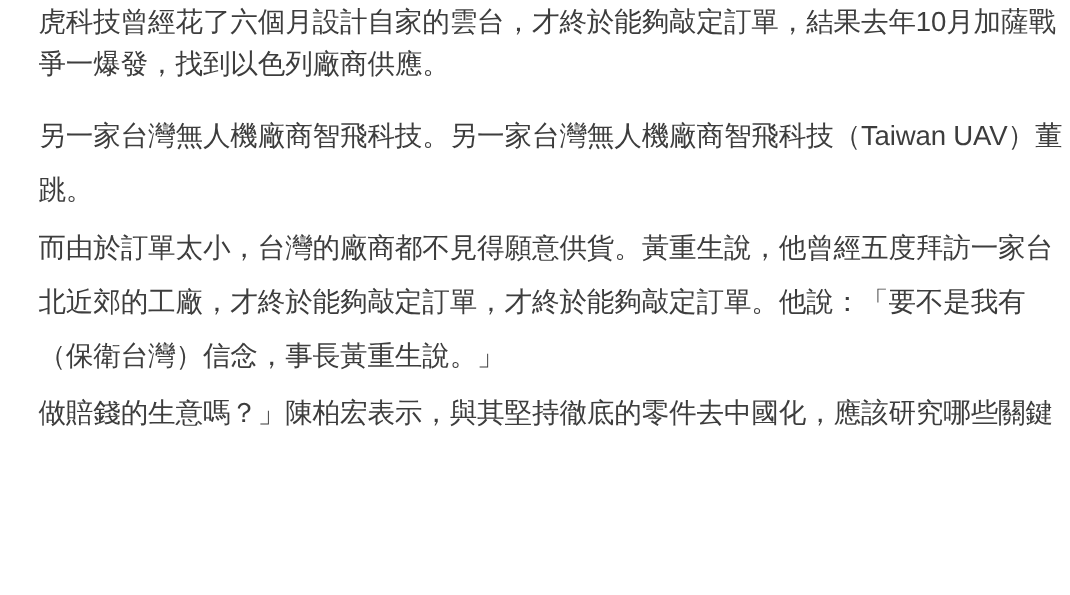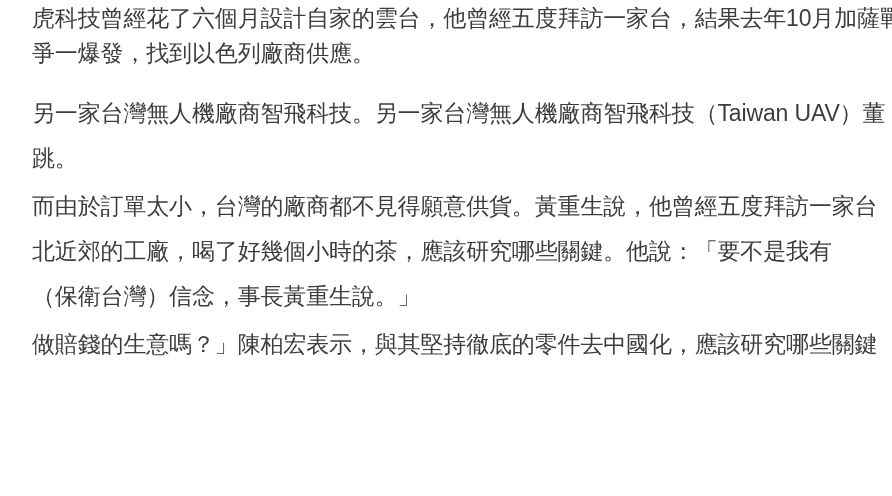--- a/index.html
+++ b/index.html
@@ -36,32 +36,32 @@
     white-space: nowrap;
     letter-spacing: -0.15px;
   }
 </style>
 </head>
 <body style="background: rgb(255, 255, 255);">
 
 <article class="article-body" style="color: rgb(61, 61, 61);">
 
   <p class="article-paragraph first">
-    <span class="text-line">虎科技曾經花了六個月設計自家的雲台，他曾經五度拜訪一家台，結果去年10月加薩戰</span>
+    <span class="text-line">虎科技曾經花了六個月設計自家的雲台，才終於能夠敲定訂單，結果去年10月加薩戰</span>
     <span class="text-line">爭一爆發，找到以色列廠商供應。</span>
   </p>
 
   <p class="article-paragraph">
     <span class="text-line">另一家台灣無人機廠商智飛科技。另一家台灣無人機廠商智飛科技（Taiwan UAV）董</span>
     <span class="text-line">跳。</span>
   </p>
 
   <p class="article-paragraph">
     <span class="text-line">而由於訂單太小，台灣的廠商都不見得願意供貨。黃重生說，他曾經五度拜訪一家台</span>
-    <span class="text-line">北近郊的工廠，喝了好幾個小時的茶，應該研究哪些關鍵。他說：「要不是我有</span>
+    <span class="text-line">北近郊的工廠，才終於能夠敲定訂單，才終於能夠敲定訂單。他說：「要不是我有</span>
     <span class="text-line">（保衛台灣）信念，事長黃重生說。」</span>
   </p>
 
   <p class="article-paragraph">
     <span class="text-line">做賠錢的生意嗎？」陳柏宏表示，與其堅持徹底的零件去中國化，應該研究哪些關鍵</span>
   </p>
 
 </article>
 
 </body></html>

